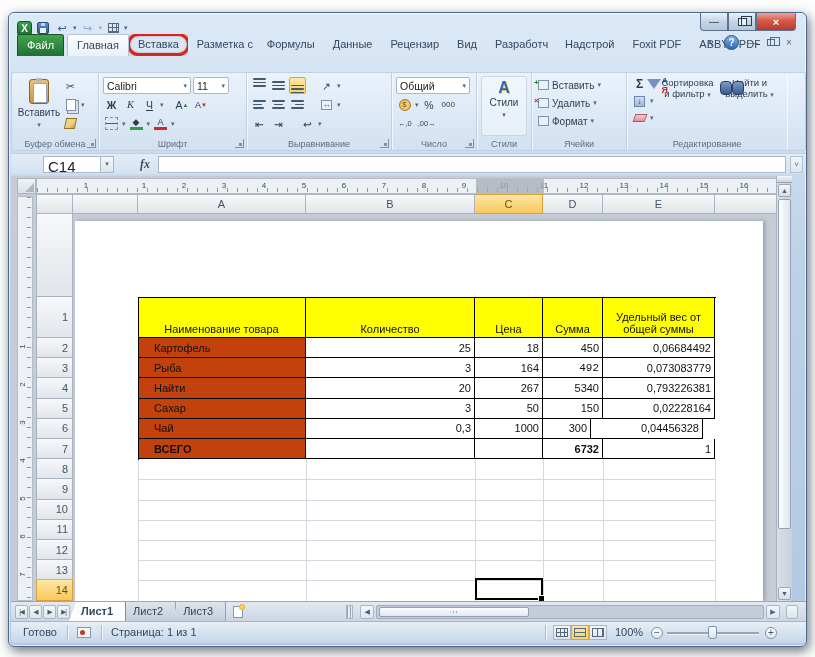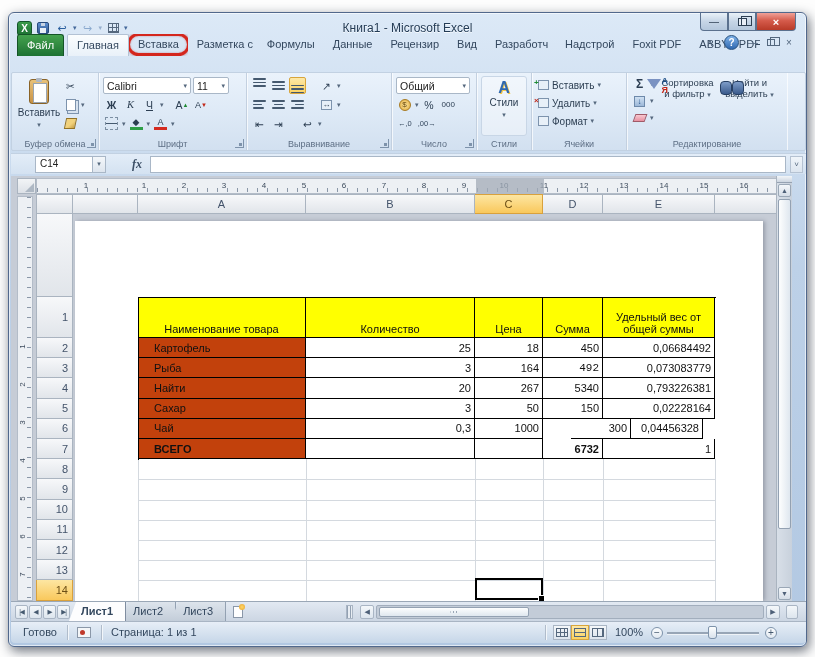--- a/index.html
+++ b/index.html
@@ -90,21 +90,21 @@
   .sort-ic .az b { color:#c22718; }
   .funnel { position:absolute; right:0; top:2px; width:0; height:0; border-left:7px solid transparent; border-right:7px solid transparent; border-top:10px solid #7a92c2; }
   .binoc { position:relative; width:22px; height:18px; margin:2px auto 0; }
   .binoc:before, .binoc:after { content:""; position:absolute; top:4px; width:10px; height:12px; border-radius:4px; background:linear-gradient(#7d9cc8,#3a5a8c); border:1px solid #263f63; }
   .binoc:before { left:0; } .binoc:after { right:0; }
   .bigbtn2 { float:left; width:64px; height:60px; text-align:center; font-size:9.5px; line-height:11px; color:#2c3e52; padding-top:1px; }
   .styles-ic { font-size:16px; font-weight:bold; color:#2f68b0; text-shadow:1px 1px 0 #f3c84a; }
 
   
   .fbar { position:absolute; left:2px; top:140px; width:795px; height:21px; background:linear-gradient(#e3edf8,#d4e2f1); border-top:1px solid #c2d1e2; display:flex; align-items:center; }
-  .namebox { width:58px; height:17px; background:#fff; border:1px solid #a9b7c7; margin-left:24px; font-size:10px; color:#222; padding:1px 4px; }
+  .namebox { width:58px; height:17px; background:#fff; border:1px solid #a9b7c7; margin-left:32px; font-size:15px; color:#222; padding:1px 4px; }
   .nb-dd { width:13px; height:17px; border:1px solid #a9b7c7; border-left:none; background:linear-gradient(#f4f7fa,#dde5ee); font-size:7px; color:#55687e; display:flex; align-items:center; justify-content:center; }
   .fx { font-style:italic; font-family:"Liberation Serif",serif; font-weight:bold; font-size:12px; color:#3c4f66; margin:0 8px 0 26px; }
   .finput { flex:1; height:17px; background:#fff; border:1px solid #a9b7c7; margin-right:4px; }
   .fb-exp { width:13px; height:17px; margin-right:3px; font-size:8px; color:#55687e; display:flex; align-items:center; justify-content:center; background:linear-gradient(#f0f5fa,#dce5ef); border:1px solid #b5c2d2; }
 
   
   .sheet { position:absolute; left:2px; top:163px; width:781px; height:425px; background:#c6ccd6; overflow:hidden; }
   .corner { position:absolute; left:6px; top:2px; width:19px; height:16px; background:linear-gradient(#f2f4f6,#dde1e7); border:1px solid #aab4c0; }
   .corner:after { content:""; position:absolute; right:1px; bottom:1px; border-left:9px solid transparent; border-bottom:9px solid #aeb8c4; }
   .hruler { position:absolute; left:25px; top:2px; width:757px; height:16px; background:#edf0f4; border:1px solid #b3bcc8; }
@@ -183,21 +183,20 @@
           </span>
       <span class="qbtn">↩</span>
           <span class="qdd">▾</span>
       <span class="qbtn dim">↪</span>
           <span class="qdd dim">▾</span>
       <span class="qbtn">
             <span class="vic" style="width:11px;height:10px"></span>
           </span>
       <span class="qdd">▾</span>
     </div>
-    <div class="title-text">Книга1 - Microsoft Excel</div>
     <div class="winbtns">
       <div class="wb min">—</div>
       <div class="wb">
             <span class="rest-ic"></span>
           </div>
       <div class="wb close">×</div>
     </div>
   </div>
 
   <div class="tabrow">
@@ -541,21 +540,21 @@
           <div class="tcell num" style="left: 532px; width: 60px; top: 202.4px; height: 20.2px;">5340</div>
           <div class="tcell num" style="left: 592px; width: 112px; top: 202.4px; height: 20.2px;">0,793226381</div>
           <div class="tcell namec" style="left: 127px; width: 168px; top: 222.6px; height: 20.2px;">Сахар</div>
           <div class="tcell num" style="left: 295px; width: 169px; top: 222.6px; height: 20.2px;">3</div>
           <div class="tcell num" style="left: 464px; width: 68px; top: 222.6px; height: 20.2px;">50</div>
           <div class="tcell num" style="left: 532px; width: 60px; top: 222.6px; height: 20.2px;">150</div>
           <div class="tcell num" style="left: 592px; width: 112px; top: 222.6px; height: 20.2px;">0,02228164</div>
           <div class="tcell namec" style="left: 127px; width: 168px; top: 242.8px; height: 20.2px;">Чай</div>
           <div class="tcell num" style="left: 295px; width: 169px; top: 242.8px; height: 20.2px;">0,3</div>
           <div class="tcell num" style="left: 464px; width: 68px; top: 242.8px; height: 20.2px;">1000</div>
-          <div class="tcell num" style="left: 560px; width: 60px; top: 242.8px; height: 20.2px; text-align: right;">300</div>
+          <div class="tcell num" style="left: 520px; width: 60px; top: 242.8px; height: 20.2px; text-align: right;">300</div>
           <div class="tcell num" style="left: 580px; width: 112px; top: 242.8px; height: 20.2px;">0,04456328</div>
           <div class="tcell namec" style="left: 127px; width: 168px; top: 263px; height: 20.2px; font-weight: bold;">ВСЕГО</div>
           <div class="tcell num" style="left: 295px; width: 169px; top: 263px; height: 20.2px;"></div>
           <div class="tcell num" style="left: 464px; width: 68px; top: 263px; height: 20.2px;"></div>
           <div class="tcell num" style="left: 532px; width: 60px; top: 263px; height: 20.2px; font-weight: bold;">6732</div>
           <div class="tcell num" style="left: 592px; width: 112px; top: 263px; height: 20.2px;">1</div>
           <div class="tbl-edge" style="left: 127px; top: 121px; width: 578px; height: 163.2px;"></div>
         </div>
     <div id="cheads">
           <div class="chead first" style="left: 25px; width: 37px;"></div>

